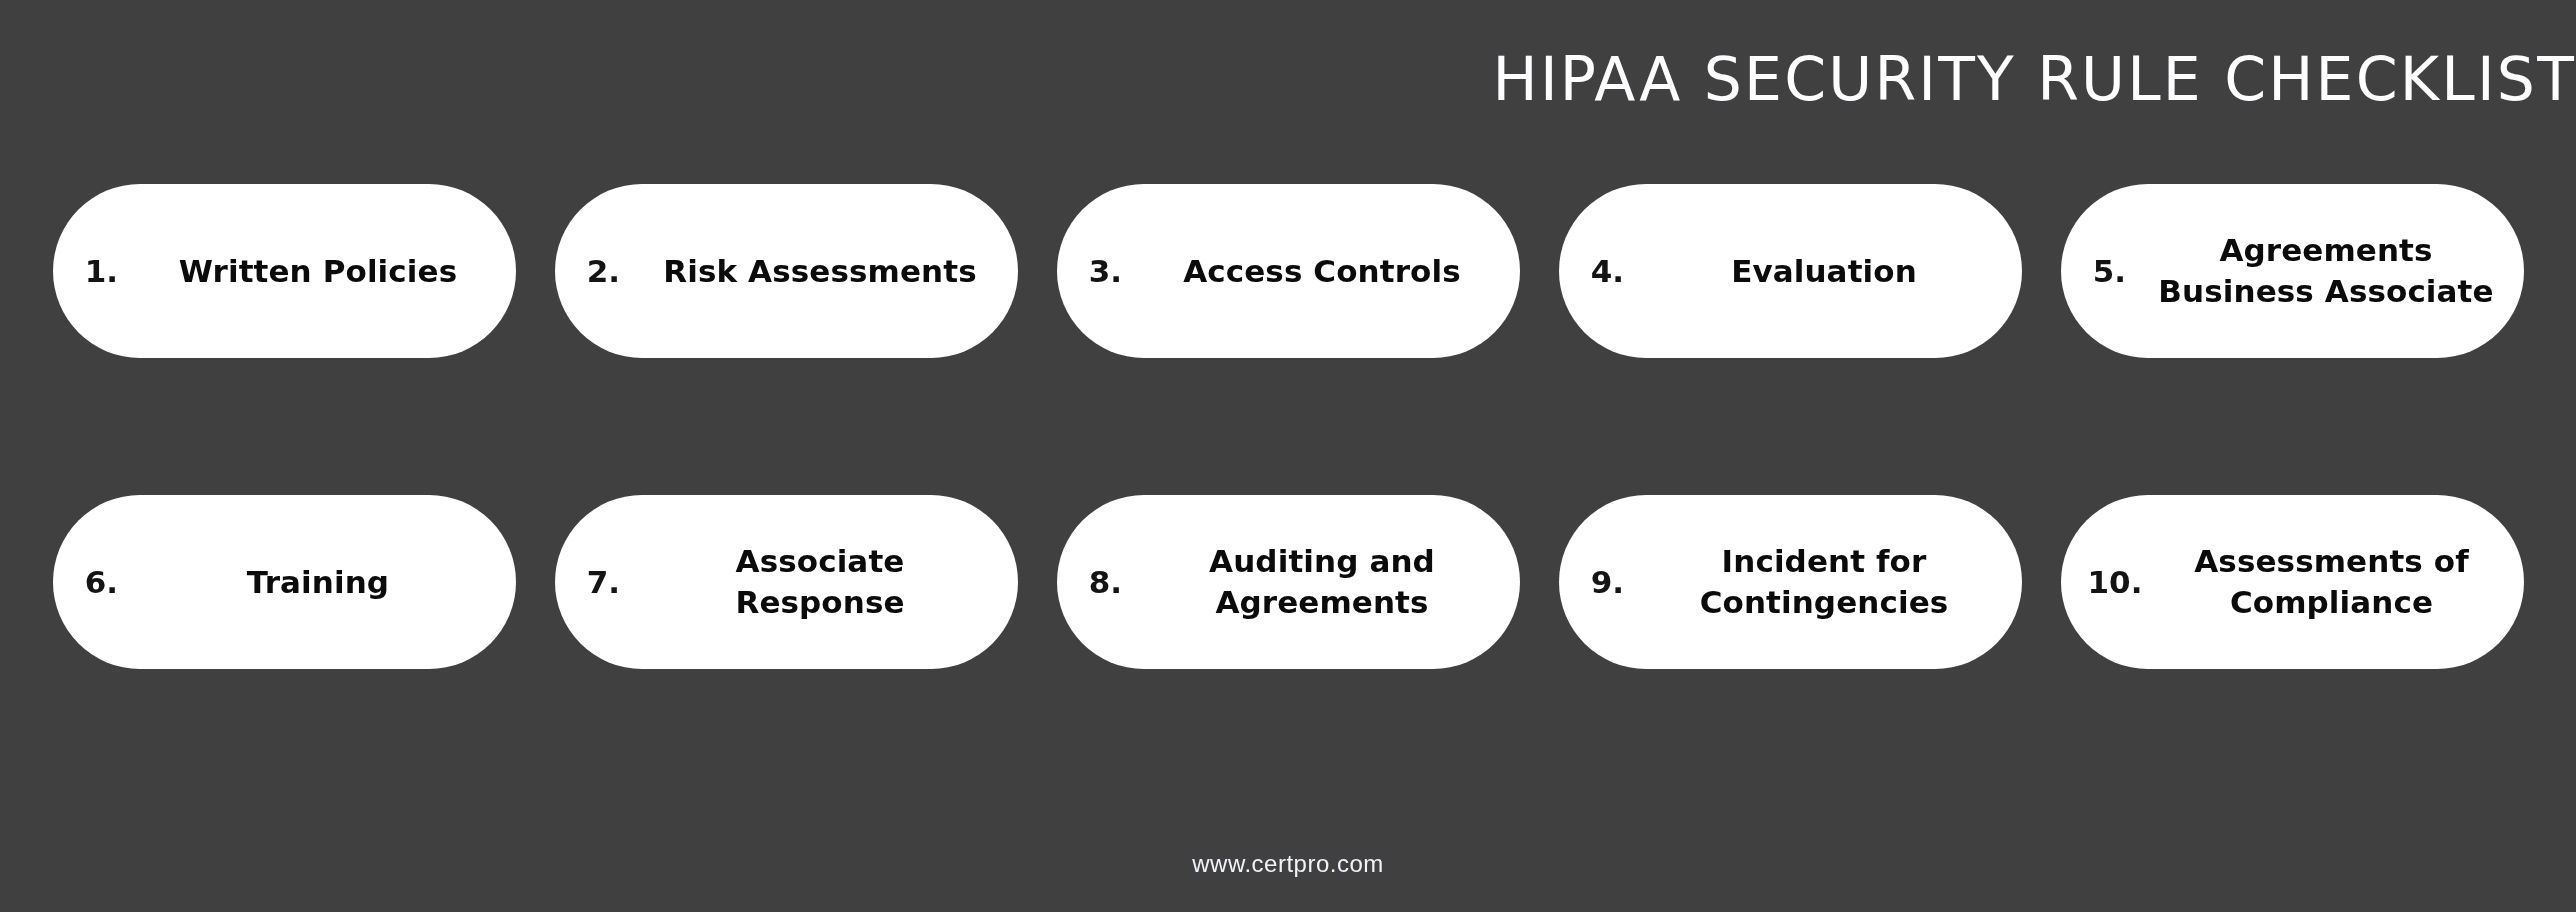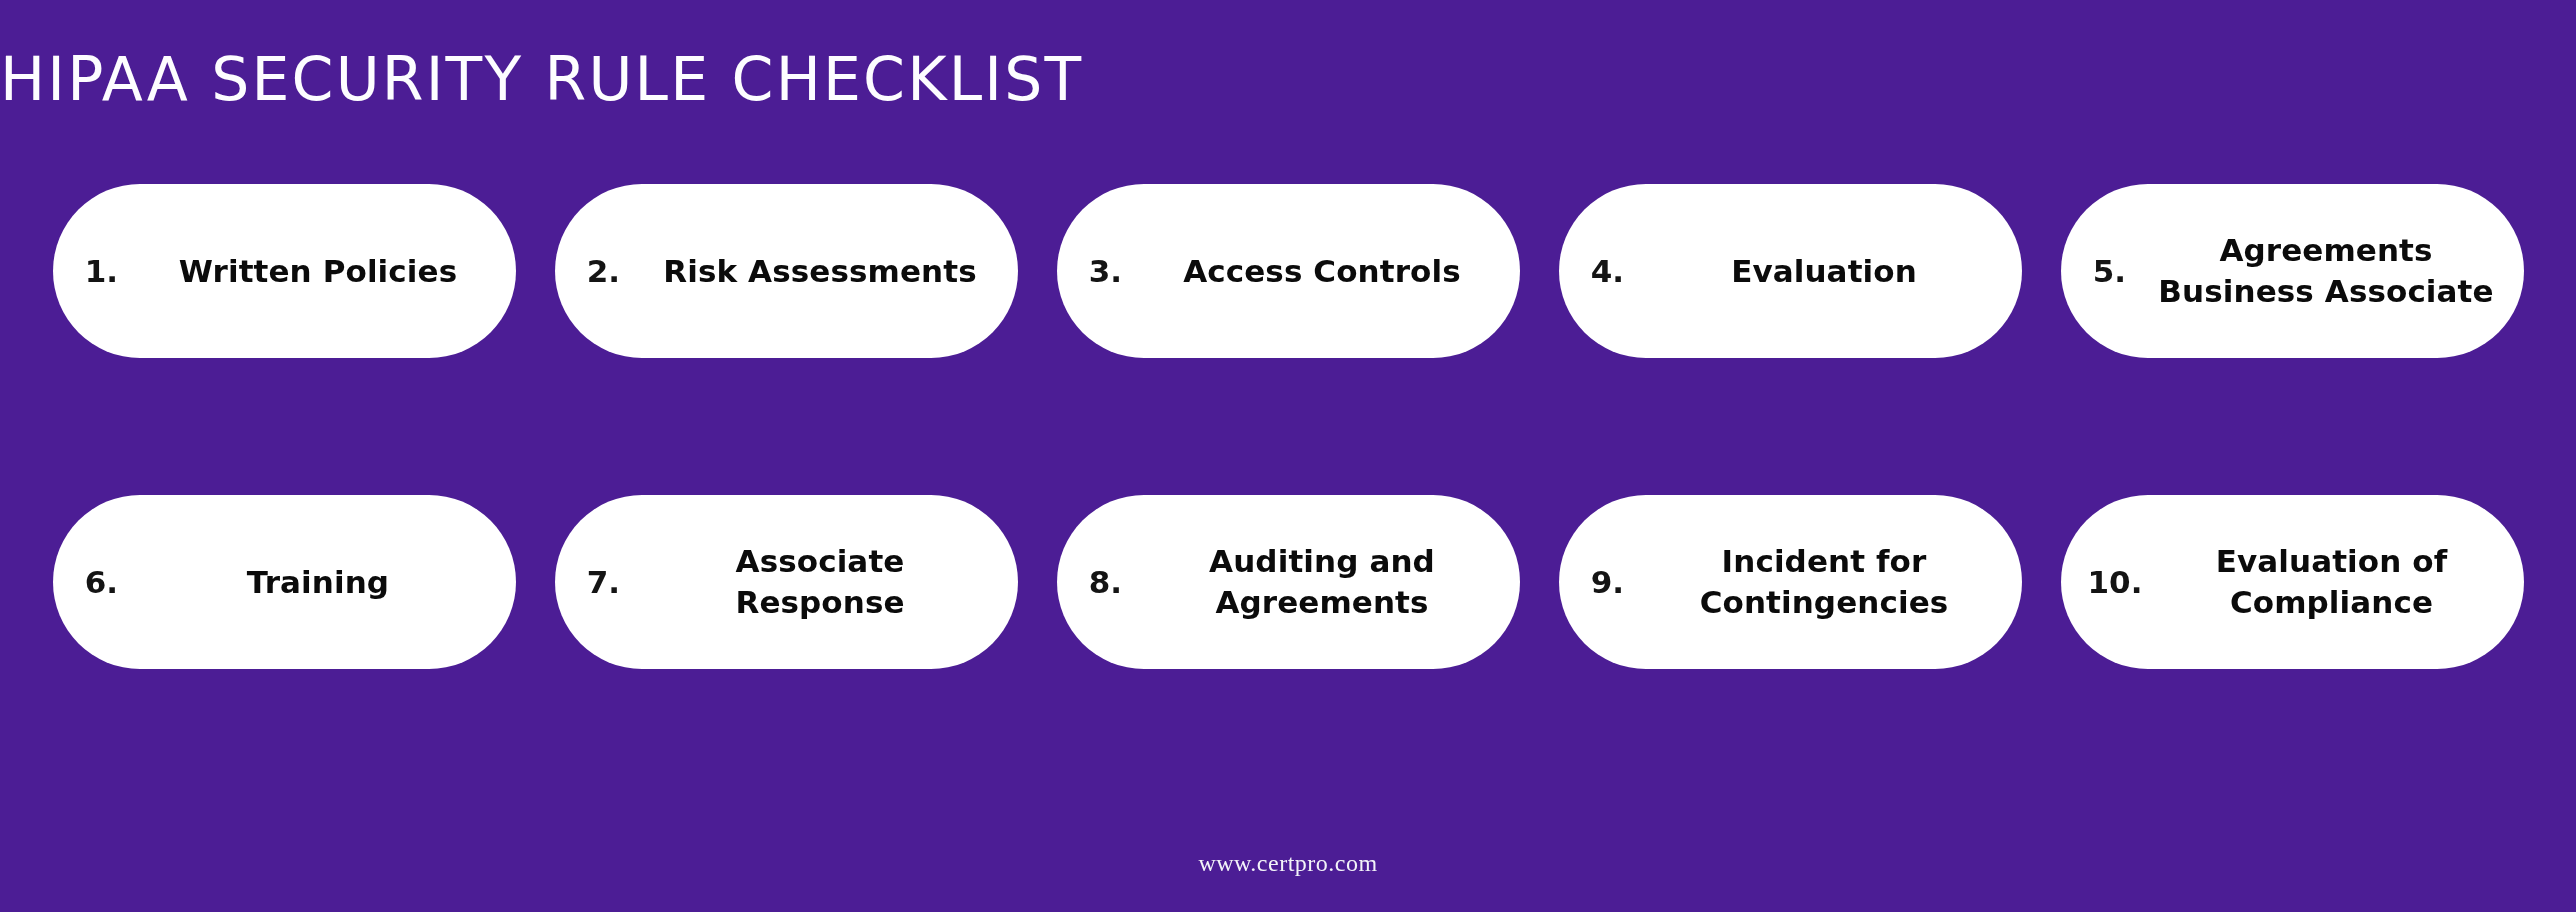--- a/index.html
+++ b/index.html
@@ -13,25 +13,25 @@
     background: #070f2c;
     font-family: "Liberation Sans", sans-serif;
     overflow: hidden;
     position: relative;
   }
 
   .canvas {
     position: relative;
     width: 2576px;
     height: 913px;
-    background: #4c1d95;
+    background: #404040;
     box-sizing: border-box;
     display: flex;
     flex-direction: column;
-    align-items: flex-start;
+    align-items: flex-end;
   }
 
   
   .title {
     margin-top: 48px;
     font-family: "DejaVu Sans", sans-serif;
     font-size: 60px;
     font-weight: 400;
     letter-spacing: 2.2px;
     color: #fdfdff;
@@ -109,21 +109,21 @@
   
   .footer {
     position: absolute;
     left: 0;
     right: 0;
     top: 850px;
     text-align: center;
   }
 
   .footer-url {
-    font-family: Liberation Serif, serif;
+    font-family: Liberation Sans, sans-serif;
     font-size: 24px;
     font-weight: 400;
     letter-spacing: 0.5px;
     color: #f2f3f8;
   }
 </style>
 </head>
 <body>
 
 <div class="canvas">
@@ -198,21 +198,21 @@
         <div class="pill-number">9.</div>
         <div class="pill-label">
           <span class="ln">Incident for</span>
           <span class="ln">Contingencies</span>
         </div>
       </div>
 
       <div class="pill">
         <div class="pill-number wide">10.</div>
         <div class="pill-label">
-          <span class="ln">Evaluation of</span>
+          <span class="ln">Assessments of</span>
           <span class="ln">Compliance</span>
         </div>
       </div>
     </div>
 
   </div>
 
   <div class="footer">
     <span class="footer-url">www.certpro.com</span>
   </div>

